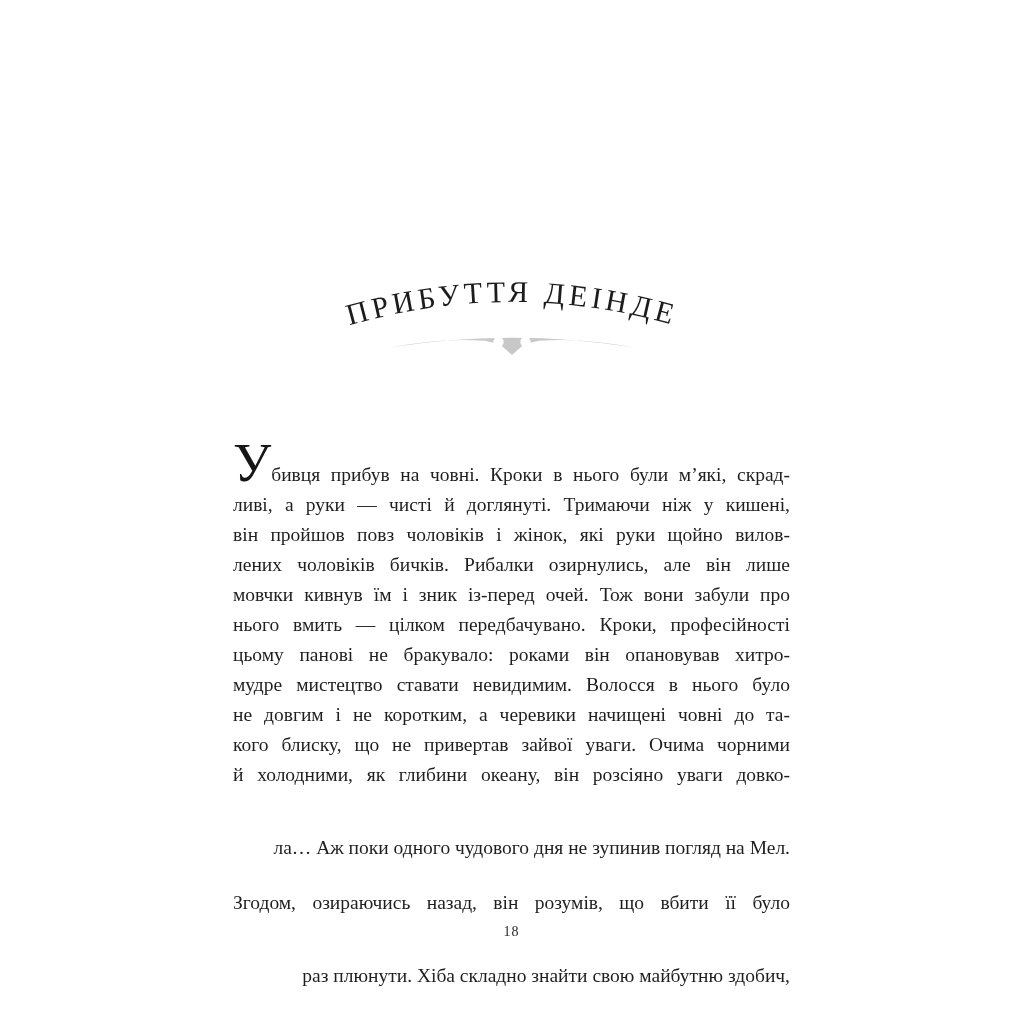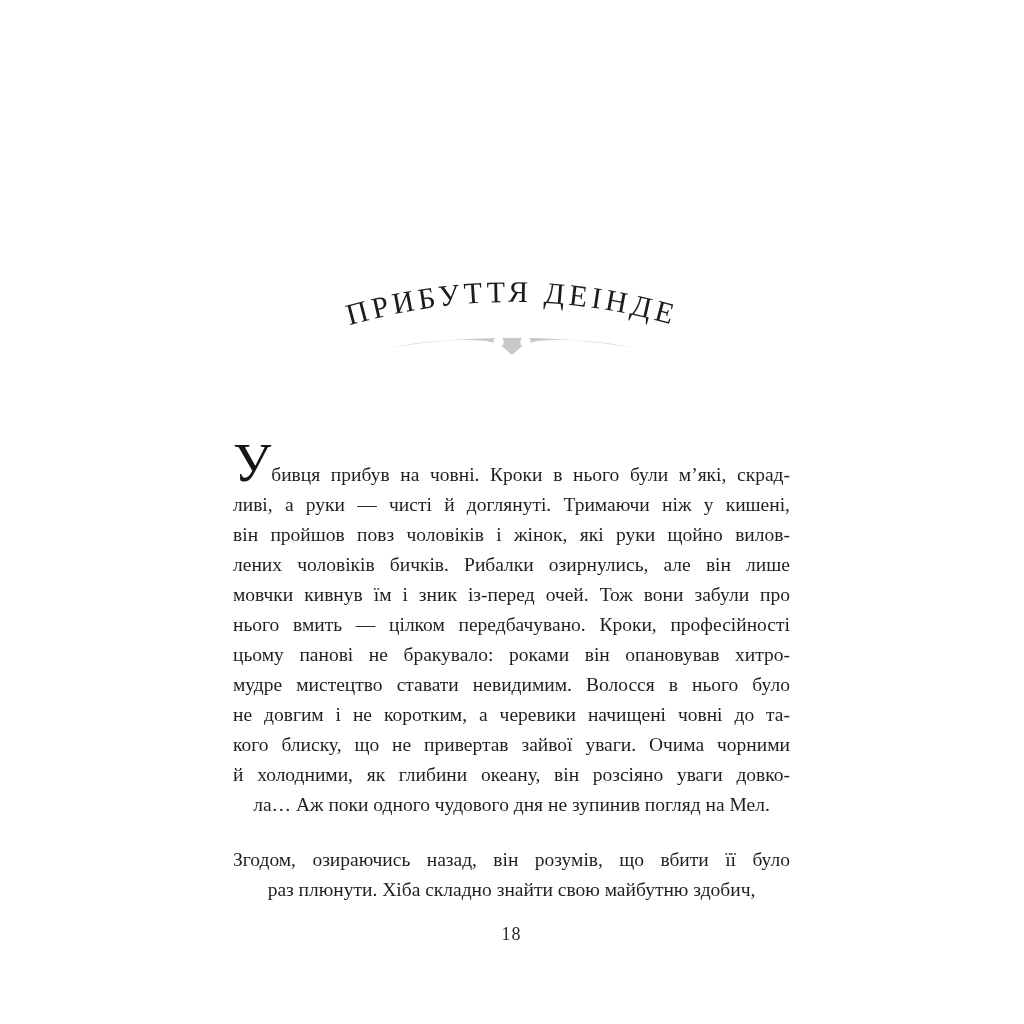--- a/index.html
+++ b/index.html
@@ -46,36 +46,37 @@
   .paragraph + .paragraph { margin-top: 25px; }
   .jline {
     display: flex;
     justify-content: space-between;
     height: 30px;
     white-space: nowrap;
   }
   .lline {
     height: 30px;
     white-space: nowrap;
-    text-align: center;
+    text-align: right;
+    margin-top: 43px;
   }
   .dropcap {
     font-size: 54px;
     line-height: 0;
     vertical-align: baseline;
     letter-spacing: 0;
     color: #161616;
   }
   .page-number {
     position: absolute;
     left: 233px;
     top: 924px;
     width: 557px;
     text-align: center;
-    font-size: 18px;
+    font-size: 14px;
     letter-spacing: 1px;
     color: #2a2a2a;
     font-variant-numeric: oldstyle-nums;
   }
 </style>
 </head>
 <body>
 
 <div class="page">
 

